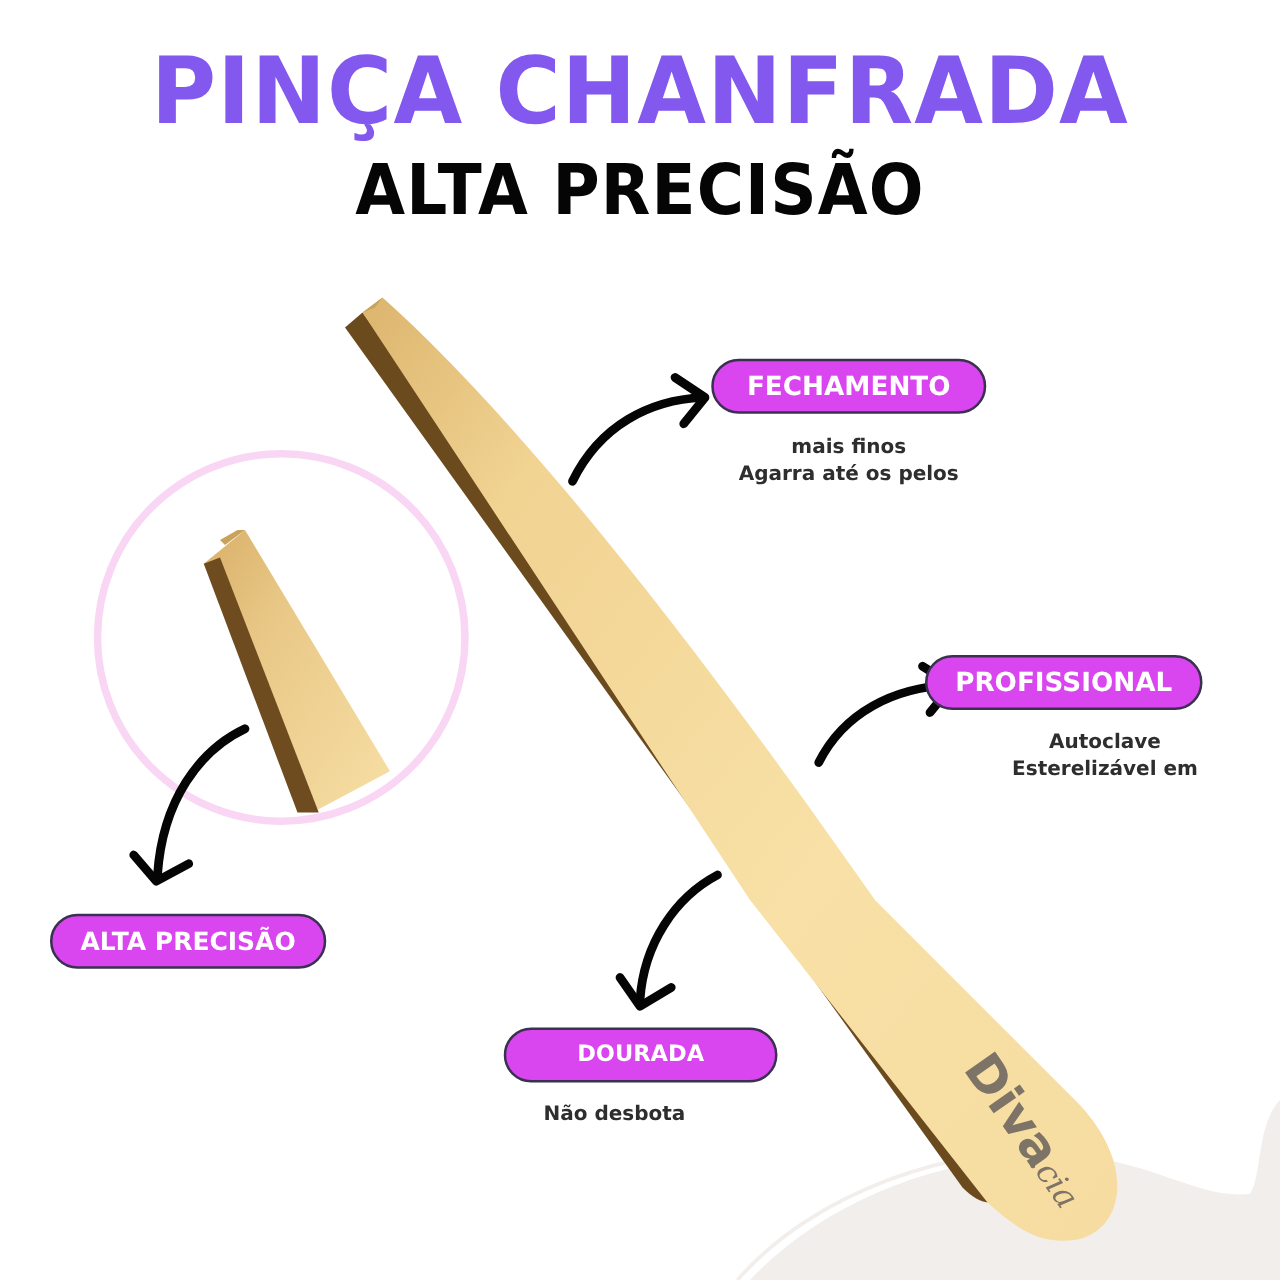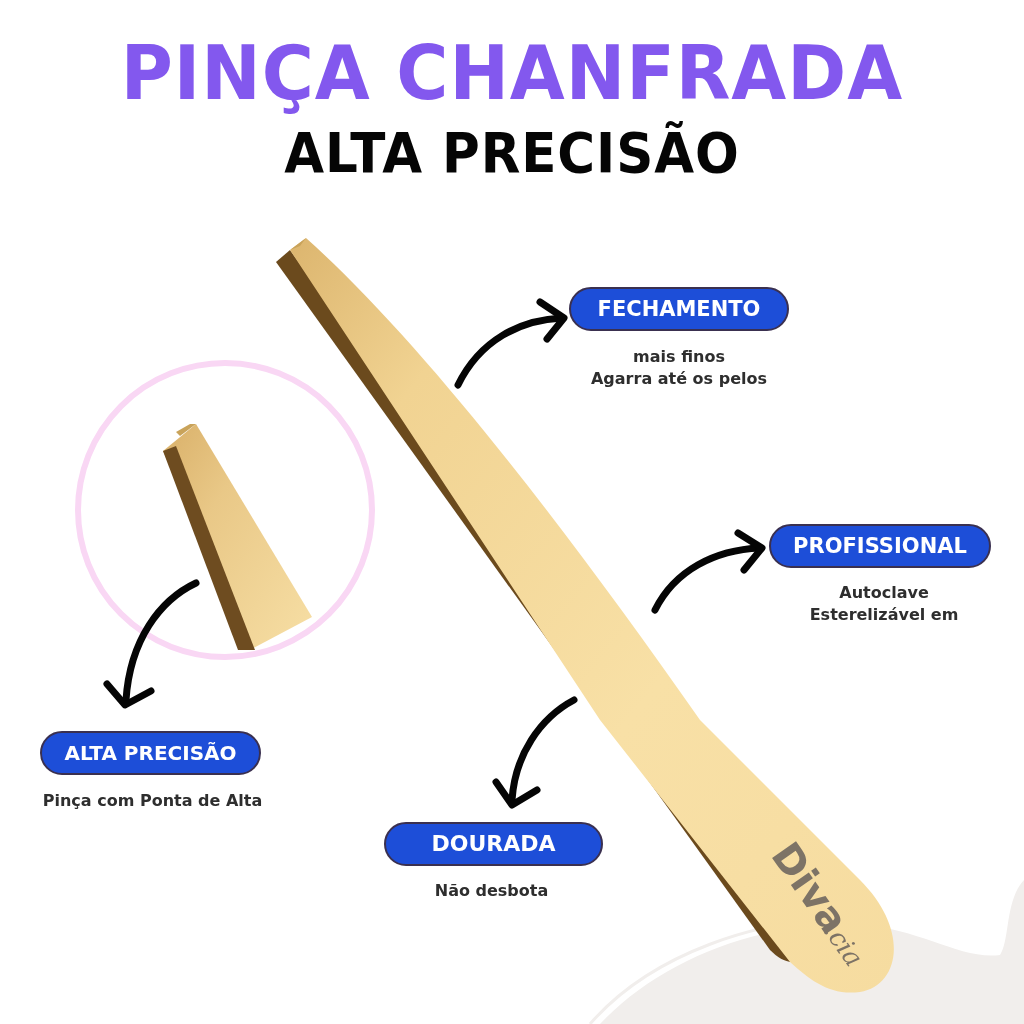--- a/index.html
+++ b/index.html
@@ -1,20 +1,20 @@
 <!DOCTYPE html>
 <html><head>
 <meta charset="utf-8">
 <style>
   html, body { margin:0; padding:0; }
   body { width:1024px; height:1024px; background:#ffffff; position:relative; overflow:hidden; font-family:"DejaVu Sans", sans-serif; }
   .title { position:absolute; left:0; width:1024px; text-align:center; font-weight:bold; letter-spacing:1px; }
   .title-main { top:30px; font-size:74px; color:#8358ee; line-height:86px; font-family:"DejaVu Sans", sans-serif; transform:scaleX(0.96); }
   .title-sub { top:118px; font-size:56px; color:#050505; line-height:70px; transform:scaleX(0.92); }
-  .pill { position:absolute; background:#1d4ed8; border:2px solid #3a3050; border-radius:24px; color:#fff; font-weight:bold; text-align:center; box-sizing:border-box; font-family:"DejaVu Sans", sans-serif; }
+  .pill { position:absolute; background:#d946ef; border:2px solid #3a3050; border-radius:24px; color:#fff; font-weight:bold; text-align:center; box-sizing:border-box; font-family:"DejaVu Sans", sans-serif; }
   .pill span { display:block; }
   .desc { position:absolute; text-align:center; color:#2e2e2e; font-weight:bold; font-size:16px; line-height:22px; font-family:"DejaVu Sans", sans-serif; }
   svg.layer { position:absolute; left:0; top:0; }
 </style>
 </head>
 <body>
 
 <svg class="layer" width="1024" height="1024">
   <path d="M600 1024 C 660 960, 760 920, 860 925 C 920 928, 960 960, 1000 955 C 1010 940, 1005 900, 1024 880 L 1024 1024 Z" fill="#f1eeec"></path>
   <path d="M590 1024 C 650 955, 760 915, 860 920" stroke="#f1eeec" stroke-width="3" fill="none"></path>
@@ -82,33 +82,32 @@
 <div class="title title-sub">ALTA PRECISÃO</div>
 
 <div class="pill" style="left:569px; top:287px; width:220px; height:44px; font-size:21px; line-height:40px;">
   <span>FECHAMENTO</span>
 </div>
 <div class="desc" style="left:560px; top:346px; width:238px;">
   <div>mais finos</div>
   <div>Agarra até os pelos</div>
 </div>
 
-<div class="pill" style="left:769px; top:524px; width:222px; height:44px; font-size:21px; line-height:40px;">
+<div class="pill" style="left:740px; top:524px; width:222px; height:44px; font-size:21px; line-height:40px;">
   <span>PROFISSIONAL</span>
 </div>
 <div class="desc" style="left:770px; top:582px; width:228px;">
   <div>Autoclave</div>
   <div>Esterelizável em</div>
 </div>
 
 <div class="pill" style="left:40px; top:731px; width:221px; height:44px; font-size:20px; line-height:40px;">
   <span>ALTA PRECISÃO</span>
 </div>
 <div class="desc" style="left:20px; top:790px; width:265px;">
-  <div>Pinça com Ponta de Alta</div>
 </div>
 
-<div class="pill" style="left:384px; top:822px; width:219px; height:44px; font-size:22px; line-height:40px;">
+<div class="pill" style="left:403px; top:822px; width:219px; height:44px; font-size:18px; line-height:40px;">
   <span>DOURADA</span>
 </div>
 <div class="desc" style="left:379px; top:880px; width:225px;">
   <div>Não desbota</div>
 </div>
 
 </body></html>

